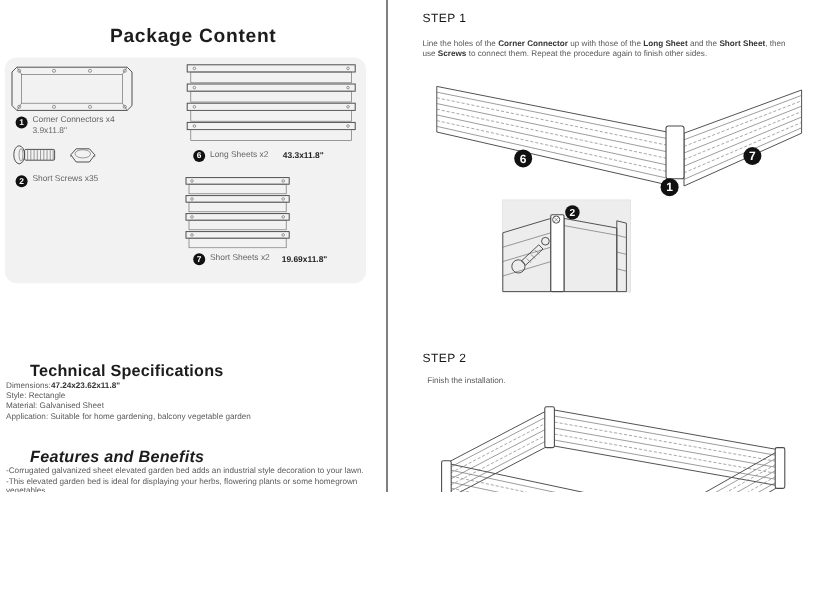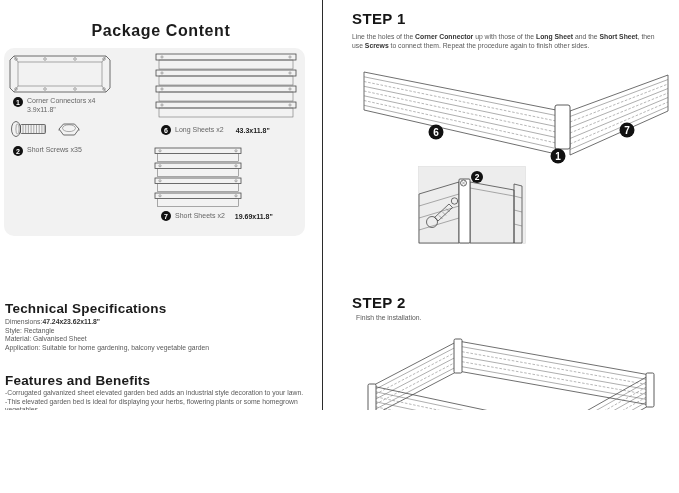--- a/index.html
+++ b/index.html
@@ -4,22 +4,22 @@
 <style>
   html,body{margin:0;padding:0;background:#fff;}
   .page{position:relative;width:679px;height:410px;background:#fff;overflow:hidden;
         font-family:"Liberation Sans","DejaVu Sans",sans-serif;color:#555;}
   .abs{position:absolute;}
   .divider{position:absolute;left:322px;top:0;width:1px;height:493px;background:#2b2b2b;}
 
   
   .pkg-title{left:0;top:22px;width:322px;text-align:center;font-size:16px;font-weight:600;
              letter-spacing:.6px;color:#1c1c1c;}
-  .h2{font-size:13.5px;font-weight:600;color:#1c1c1c;letter-spacing:.2px;}
-  .step-h{font-size:15px;font-weight:700;color:#151515;letter-spacing:.4px;}
+  .h2{font-size:13.5px;font-weight:600;color:#1c1c1c;letter-spacing:.2px;margin-left:20px;}
+  .step-h{font-size:10px;font-weight:400;color:#151515;letter-spacing:.4px;}
 
   
   .small{font-size:6.8px;line-height:8.6px;color:#5a5a5a;}
   .small b{color:#333;font-weight:700;}
 
   
   .pkg-card{left:4px;top:48px;width:301px;height:188px;background:#f2f2f2;border-radius:10px;}
 
   
   .badge{display:inline-flex;width:10px;height:10px;border-radius:50%;background:#111;color:#fff;
@@ -151,21 +151,21 @@
   </div>
 
   <div class="abs h2" style="left:5px;top:301px;">Technical Specifications</div>
   <div class="abs small" style="left:5px;top:318px;width:312px;">
     <div><span>Dimensions:</span><b>47.24x23.62x11.8"</b></div>
     <div>Style: Rectangle</div>
     <div>Material: Galvanised Sheet</div>
     <div>Application: Suitable for home gardening, balcony vegetable garden</div>
   </div>
 
-  <div class="abs h2" style="left:5px;top:373px;">Features and Benefits</div>
+  <div class="abs h2" style="left:5px;top:373px;font-style:italic;">Features and Benefits</div>
   <div class="abs small" style="left:5px;top:389px;width:314px;">
     <div>-Corrugated galvanized sheet elevated garden bed adds an industrial style decoration to your lawn.</div>
     <div>-This elevated garden bed is ideal for displaying your herbs, flowering plants or some homegrown vegetables.</div>
     <div>-Prevent soil erosion and weeds to ensure plant health.</div>
     <div>-The raised pattern also prevents pests and reduces care and maintenance.</div>
     <div>-Corrosion resistance, water saving and drought resistance, firm and durable without deformation, beautiful shape</div>
   </div>
 
   <div class="abs h2" style="left:5px;top:445px;font-style:italic;">Customer Service</div>
   <div class="abs small" style="left:5px;top:462px;width:312px;">

